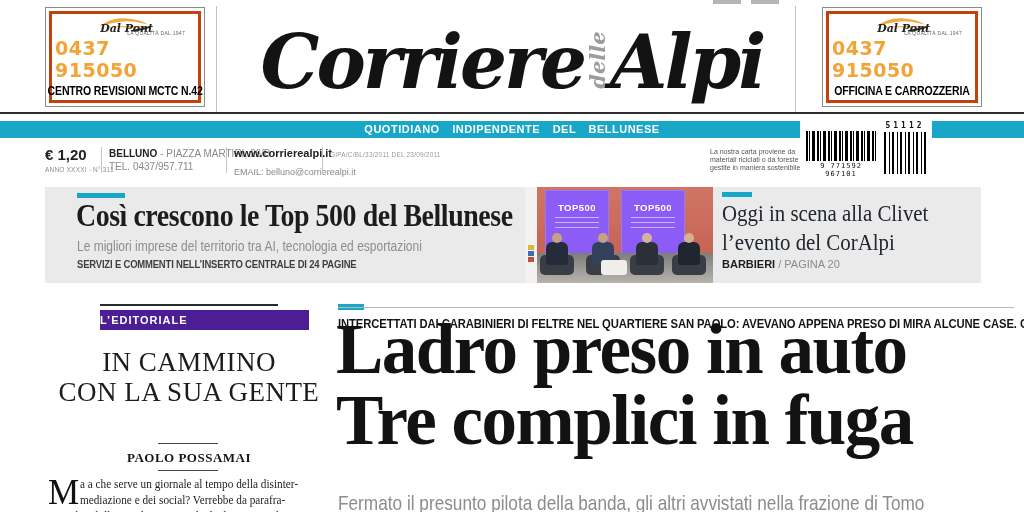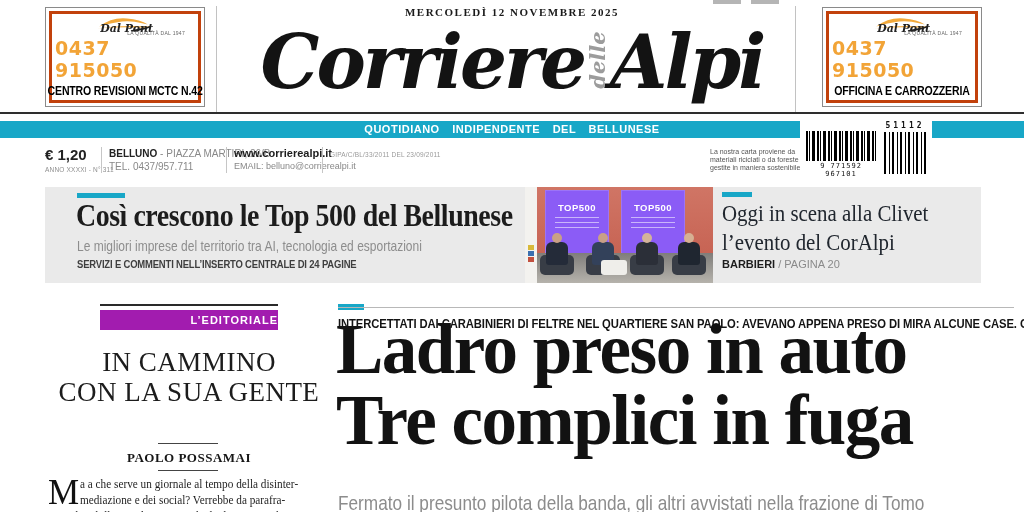--- a/index.html
+++ b/index.html
@@ -48,21 +48,21 @@
 
   
   .price { position:absolute; top:146px; left:45px; }
   .price-v { font-size:15px; font-weight:700; color:#222; }
   .issue { font-size:6.5px; color:#8f8f8f; margin-top:3px; letter-spacing:.2px; }
   .idiv { position:absolute; top:147px; height:26px; width:1px; background:#c6c6c6; }
   .addr { position:absolute; top:147px; left:109px; font-size:10px; line-height:13px; color:#888; }
   .addr b { color:#222; font-weight:700; }
   .web { position:absolute; top:147px; left:234px; }
   .web-v { font-size:11px; font-weight:700; color:#1d1d1d; }
-  .email-v { font-size:9px; color:#888; margin-top:2px; }
+  .email-v { font-size:9px; color:#888; margin-top:8px; }
   .gipa { position:absolute; top:151px; left:330px; font-size:6.5px; color:#9a9a9a; letter-spacing:.2px; }
   .papernote { position:absolute; top:148px; left:710px; width:94px; font-size:7px; line-height:8px; color:#555; }
 
   
   .band { position:absolute; top:187px; left:45px; width:936px; height:96px; background:#eaeaea; }
   .mini-bar { position:absolute; height:5px; background:#18a7c7; }
   .ts-head { position:absolute; top:198px; left:76px; font-family:"Liberation Serif", serif; font-weight:700;
     font-size:31px; color:#1c1c1c; letter-spacing:-.5px; white-space:nowrap; transform:scaleX(.9); transform-origin:left; }
   .ts-sub { position:absolute; top:237px; left:77px; font-size:15px; color:#8d8d8d; white-space:nowrap;
     transform:scaleX(.8); transform-origin:left; }
@@ -85,22 +85,22 @@
   .torso { position:absolute; top:9px; left:7px; width:22px; height:23px; background:#242b39; border-radius:6px 6px 3px 3px; }
 
   
   .ss-head { position:absolute; left:722px; font-family:"Liberation Serif", serif; font-size:24px; color:#20262e;
     line-height:29px; white-space:nowrap; transform:scaleX(.87); transform-origin:left; }
   .ss-by { position:absolute; top:258px; left:722px; font-size:11px; color:#8a8a8a; }
   .ss-by b { color:#1d1d1d; }
 
   
   .ed-rule { position:absolute; top:304px; left:100px; width:178px; height:2px; background:#2a2a2a; }
-  .ed-badge { position:absolute; top:310px; left:100px; width:178px; height:20px; background:#a21caf;
-    color:#fff; text-align:right; line-height:20px; font-size:11px; font-weight:700; letter-spacing:1px; }
+  .ed-badge { position:absolute; top:310px; left:100px; width:209px; height:20px; background:#4c1d95;
+    color:#fff; text-align:left; line-height:20px; font-size:11px; font-weight:700; letter-spacing:1px; }
   .ed-title { position:absolute; top:347px; left:45px; width:288px; text-align:center;
     font-family:"Liberation Serif", serif; font-size:27px; line-height:30px; color:#1c1c1c; letter-spacing:.5px; }
   .rule-sm { position:absolute; left:158px; width:60px; height:1px; background:#444; }
   .ed-author { position:absolute; top:450px; left:45px; width:288px; text-align:center;
     font-family:"Liberation Serif", serif; font-size:13px; font-weight:700; letter-spacing:.5px; color:#161616; }
   .ed-body { position:absolute; top:476px; left:47px; width:288px; font-family:"Liberation Serif", serif;
     font-size:12.5px; line-height:16px; color:#1e1e1e; }
   .dropcap { position:absolute; top:2px; left:1px; font-size:35px; line-height:30px; font-family:"Liberation Serif", serif; color:#111; }
   .ed-line { white-space:nowrap; transform:scaleX(.9); transform-origin:left; }
   .ed-line.ind { margin-left:33px; }
@@ -148,21 +148,20 @@
       </svg>
       <div class="ad-tagline">LA QUALITÀ DAL 1947</div>
       <div class="ad-phone">0437 915050</div>
       <div class="ad-line">OFFICINA E CARROZZERIA</div>
     </div>
   </div>
 
   <div class="vdiv" style="left:216px"></div>
   <div class="vdiv" style="left:795px"></div>
 
-  <div class="date">MERCOLEDÌ 12 NOVEMBRE 2025</div>
   <div class="masthead">
     <span class="mast-big">Corriere</span>
     <span class="mast-delle">
         <span>delle</span>
       </span>
     <span class="mast-big">Alpi</span>
   </div>
   <div class="mast-rule"></div>
 
   <div class="banner">QUOTIDIANO INDIPENDENTE DEL BELLUNESE</div>

